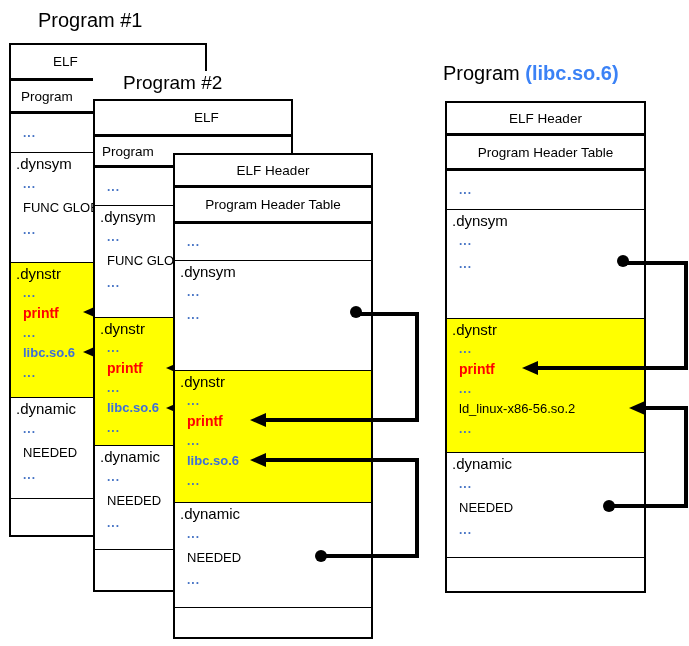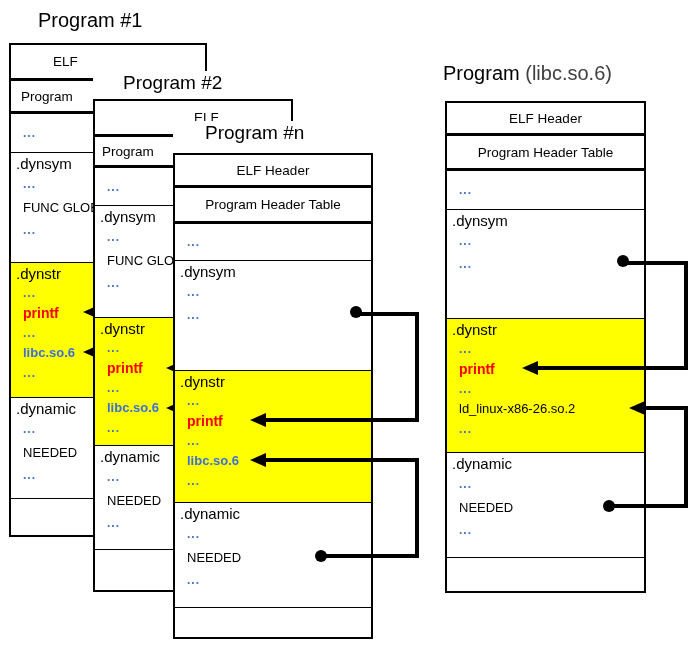--- a/index.html
+++ b/index.html
@@ -20,21 +20,21 @@
   .loose .it{line-height:23px;}
   .dots{color:#4472c4;font-weight:700;letter-spacing:1px;font-size:12px;}
   .hl{background:#ffff00;}
   .sym{color:#ff0000;font-weight:700;font-size:14px;}
   .lib{color:#3e6fd8;font-weight:700;}
   .b{font-weight:700;}
   .sp{margin-left:5px;}
   
   .tblock{position:absolute;background:#fff;font-size:19px;line-height:24px;white-space:nowrap;box-sizing:border-box;}
   .bigtitle{font-size:20px;line-height:26px;}
-  .blue{color:#404040;font-weight:400;}
+  .blue{color:#3b82f6;font-weight:700;}
   
   .seg{position:absolute;background:#000;}
   .cdot{position:absolute;width:12px;height:12px;border-radius:50%;background:#000;}
   .ah{position:absolute;width:0;height:0;border-style:solid;
       border-color:transparent #000 transparent transparent;border-width:7px 16px 7px 0;}
 </style>
 </head>
 <body>
 
 <div id="stage">
@@ -108,21 +108,20 @@
       <div class="it dots">...</div>
       <div class="it">NEEDED</div>
       <div class="it dots">...</div>
     </div>
     <div class="r last" style="height:38px;"></div>
   </div>
 
   <div class="ah" style="left:166px;top:361px;z-index:4;"></div>
   <div class="ah" style="left:166px;top:401px;z-index:4;"></div>
 
-  <div class="tblock" style="left:173px;top:121px;width:200px;height:32px;padding-left:32px;z-index:5;">Program #n</div>
 
   <div class="box" style="left:173px;top:153px;width:200px;height:486px;z-index:5;">
     <div class="r thick center" style="height:33px;">
       <span>ELF Header</span>
     </div>
     <div class="r thick center" style="height:36px;">
       <span>Program Header Table</span>
     </div>
     <div class="r" style="height:37px;padding-left:12px;">
       <span class="dots">...</span>
@@ -179,21 +178,21 @@
     <div class="sect loose" style="height:109px;">
       <div class="slabel">.dynsym</div>
       <div class="it dots">...</div>
       <div class="it dots">...</div>
     </div>
     <div class="sect hl" style="height:134px;">
       <div class="slabel">.dynstr</div>
       <div class="it dots">...</div>
       <div class="it sym">printf</div>
       <div class="it dots">...</div>
-      <div class="it">ld_linux-x86-26.so.2</div>
+      <div class="it">ld_linux-x86-56.so.2</div>
       <div class="it dots">...</div>
     </div>
     <div class="sect loose" style="height:105px;">
       <div class="slabel">.dynamic</div>
       <div class="it dots">...</div>
       <div class="it">NEEDED</div>
       <div class="it dots">...</div>
     </div>
     <div class="r last" style="height:33px;"></div>
   </div>

